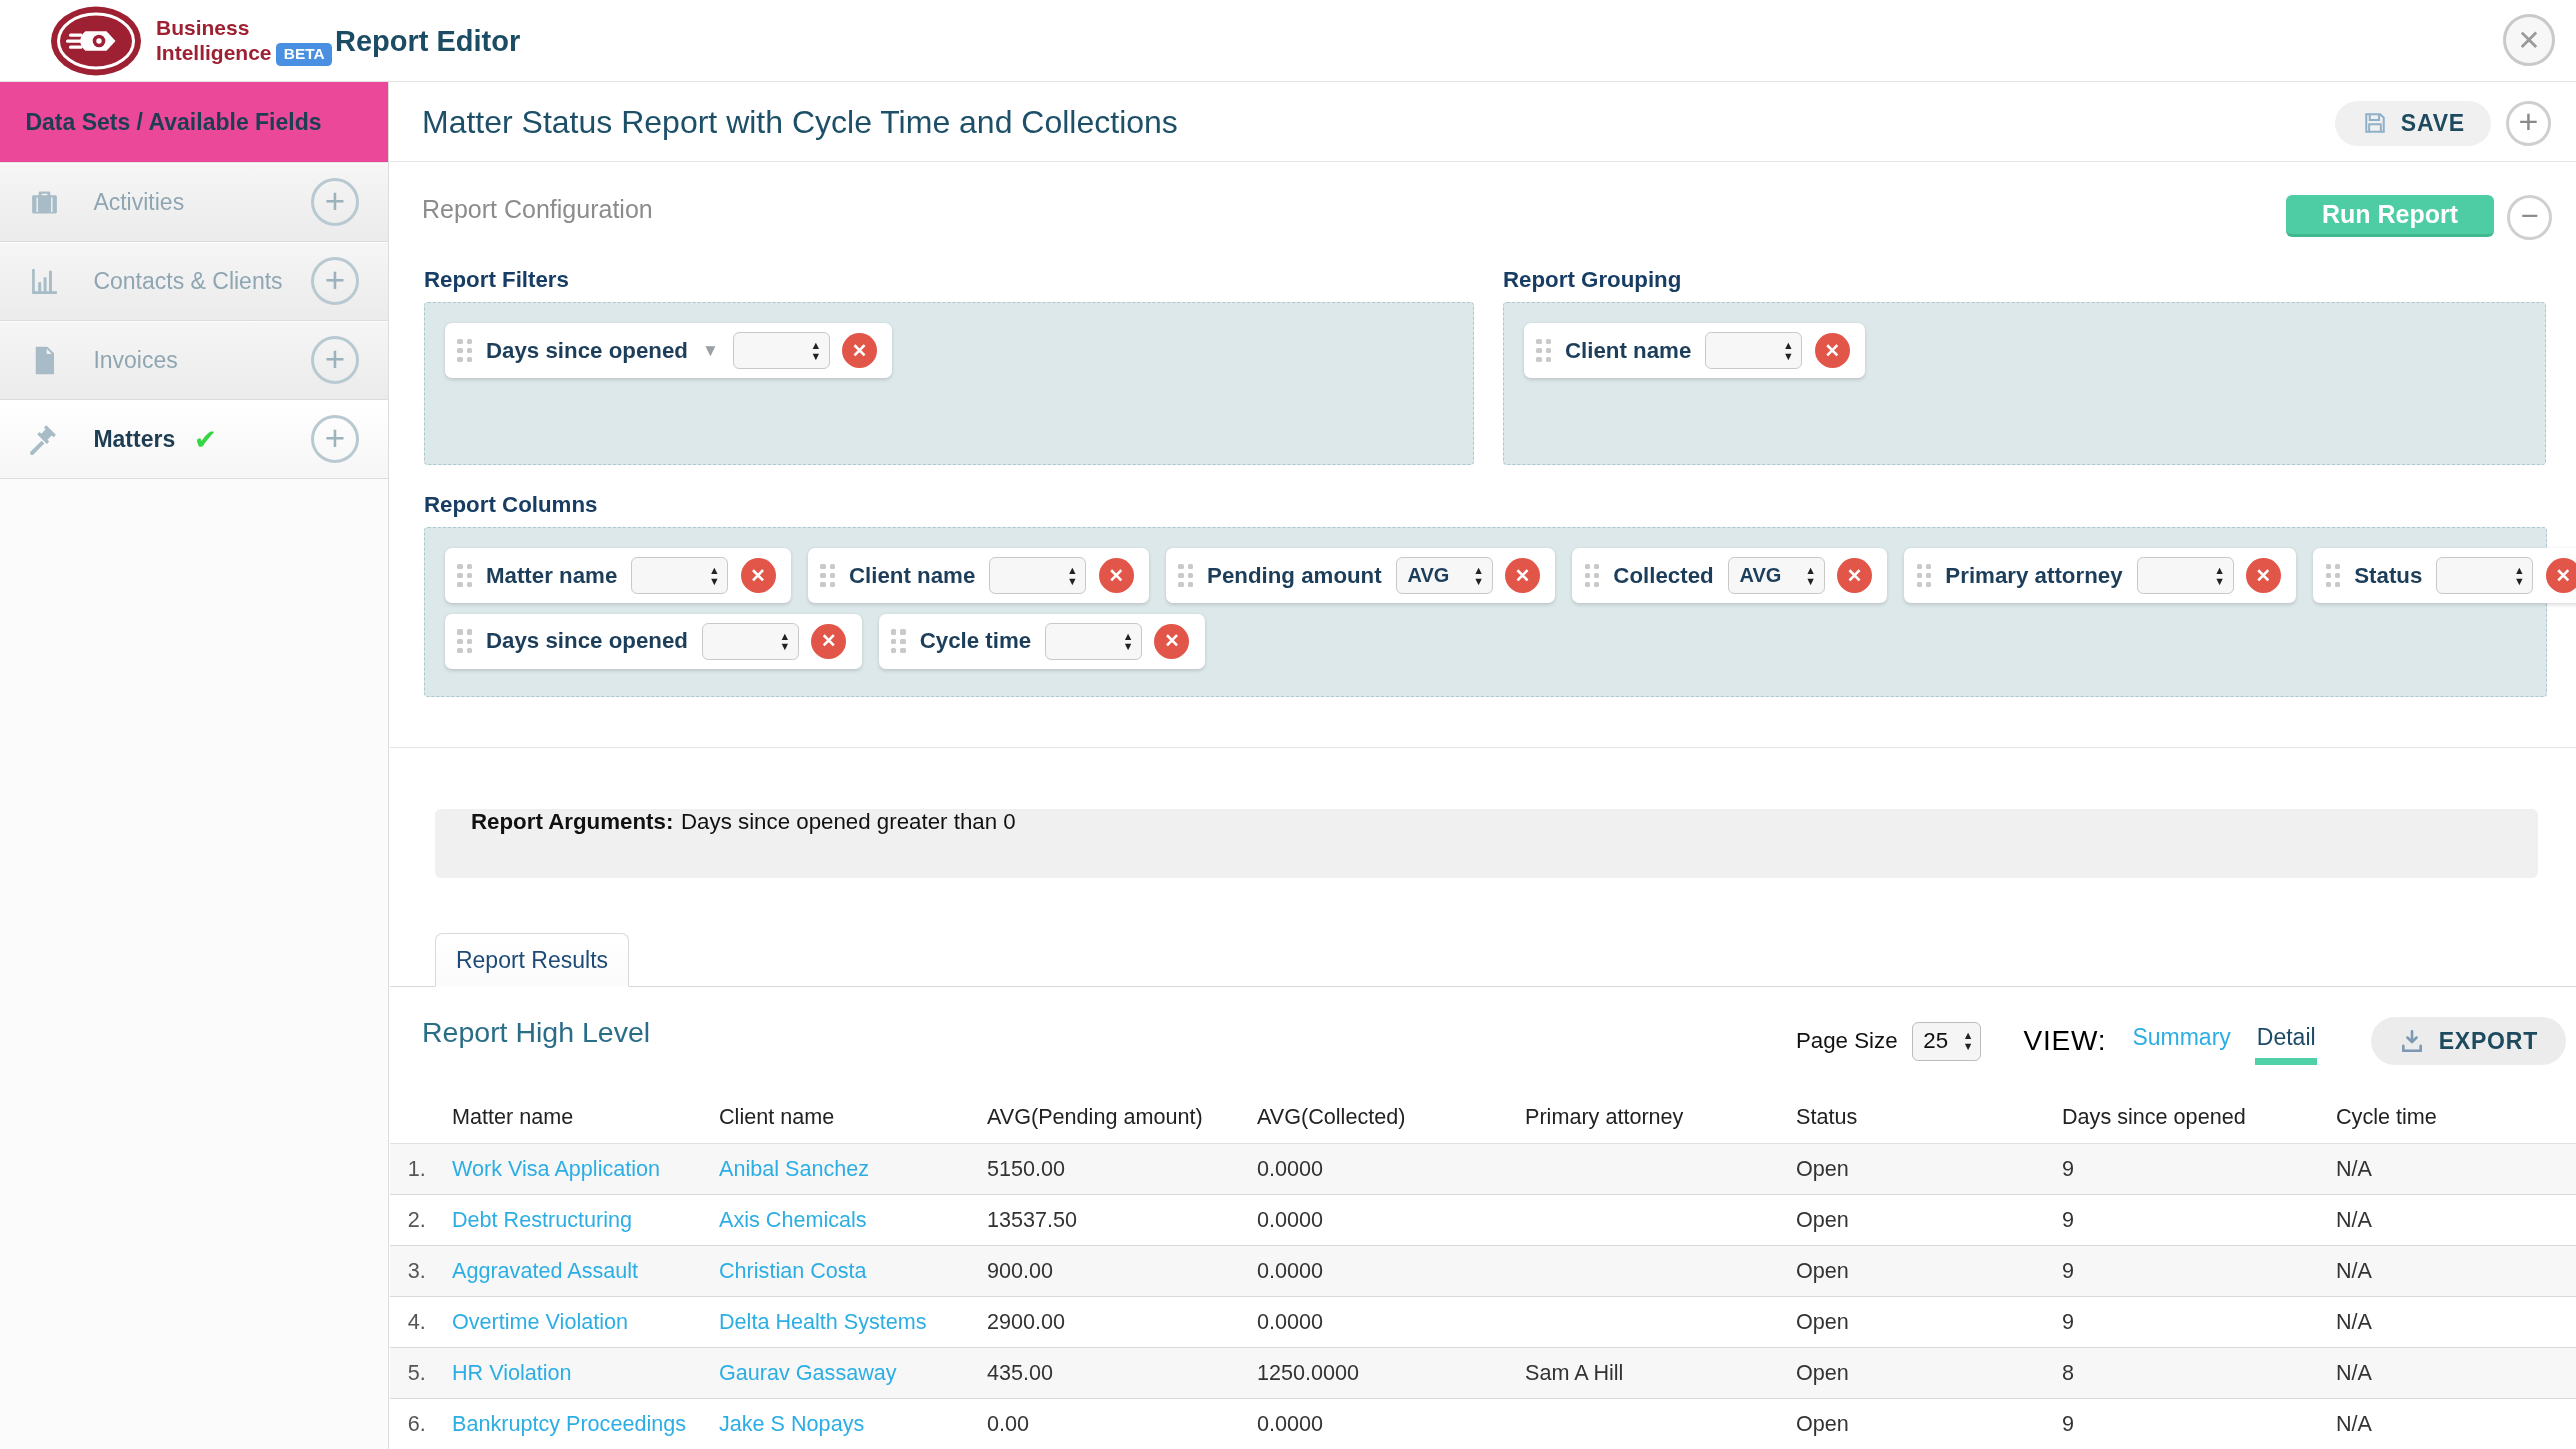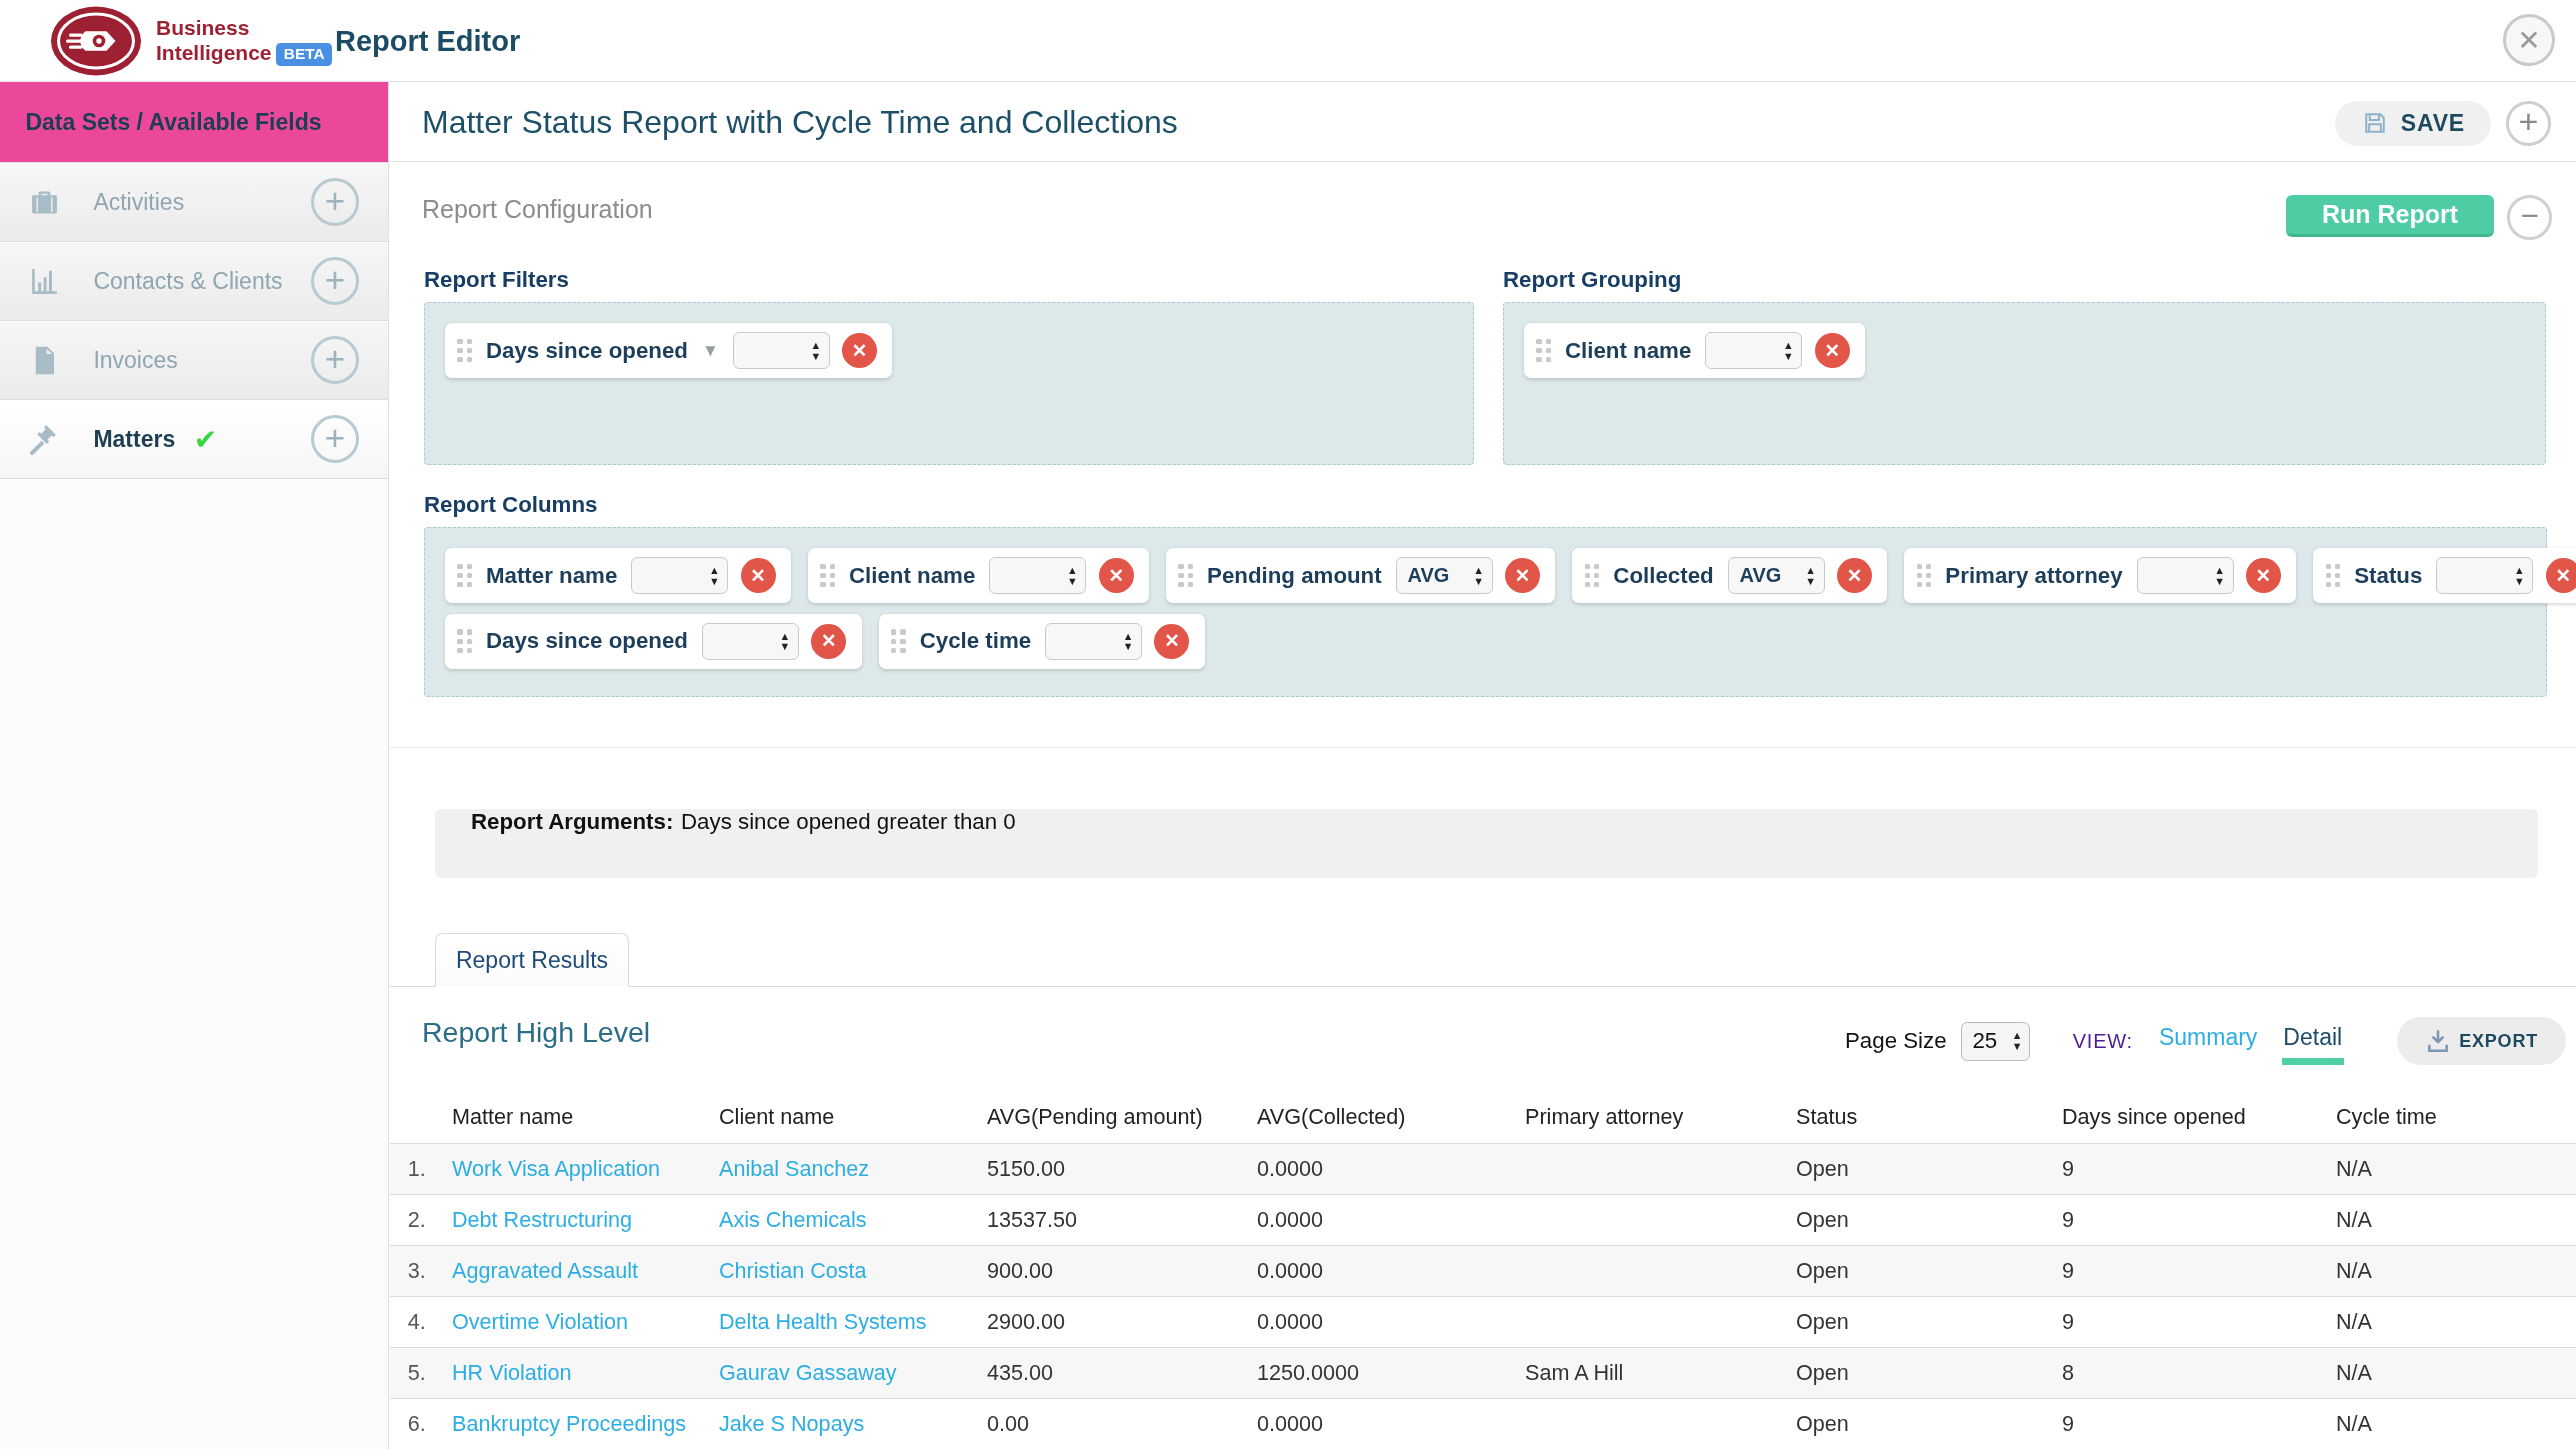--- a/index.html
+++ b/index.html
@@ -80,26 +80,26 @@
   .args-bar{position:absolute; left:45px; top:727px; width:2103px; height:69px; background:#f0f0f0; border-radius:6.2px; display:flex; align-items:flex-start; padding-left:36px; font-size:22.3px; color:#111;}
   .args-bar b{margin-right:7.7px;}
 
   .tab{position:absolute; left:45px; top:851px; width:194px; height:54px; background:linear-gradient(#ffffff,#fbfbfb); border:0.8px solid #d9d9d9; border-bottom:0.8px solid #fff; border-radius:7.7px 7.7px 0 0; display:flex; align-items:center; justify-content:center; font-size:23px; color:#1d4a77; z-index:2; cursor:pointer;}
   .tab-line{position:absolute; left:0; right:0; top:904px; height:0.8px; background:#d9d9d9; z-index:1;}
 
   .hl-title{position:absolute; left:32px; top:934px; font-size:28.5px; color:#2a6d86; font-weight:500;}
   .results-controls{position:absolute; right:10px; top:935px; display:flex; align-items:center; font-size:22.3px; color:#111;}
   .ps-select{margin-left:14px; width:69px; height:39px; background:#f5f5f5; border:1.5px solid #bbb; border-radius:6.2px; display:flex; align-items:center; padding:0 6.2px 0 10.8px; cursor:pointer;}
   .ps-select .sel-val{font-weight:400; color:#111; font-size:22.3px;}
-  .view-label{margin-left:43px; font-size:20px; color:#4c1d95; letter-spacing:0.8px;}
+  .view-label{margin-left:43px; font-size:28px; color:#000000; letter-spacing:0.8px;}
   .view-opt{margin-left:26px; font-size:23px; cursor:pointer; position:relative; padding-bottom:7.7px;}
   .view-opt.inactive{color:var(--link-blue);}
   .view-opt.active{color:#1d4a66;}
   .view-opt.active::after{content:""; position:absolute; left:-1.5px; right:-1.5px; bottom:-6.2px; height:6.2px; background:var(--detail-underline);}
-  .export-pill{margin-left:55px; height:48px; padding:0 28px; border:none; border-radius:25px; background:#ececec; display:flex; gap:8px; align-items:center; font-size:18px; font-weight:800; color:#1d4a5e; letter-spacing:0.8px; cursor:pointer; font-family:inherit;}
+  .export-pill{margin-left:55px; height:48px; padding:0 28px; border:none; border-radius:25px; background:#ececec; display:flex; gap:14px; align-items:center; font-size:23px; font-weight:800; color:#1d4a5e; letter-spacing:0.8px; cursor:pointer; font-family:inherit;}
   .export-icon{width:26px; height:26px; color:#7d98b3;}
   .export-icon svg{width:100%; height:100%; fill:none; stroke:currentColor; stroke-width:2.4; stroke-linecap:round;}
 
   .table-wrap{position:absolute; left:0; right:0; top:1010px;}
   table{width:100%; border-collapse:collapse; table-layout:fixed; font-size:21.6px; color:#222;}
   th{height:51px; font-weight:400; text-align:left; background:#fff; border-bottom:0.8px solid #e0e0e0; padding:0 6.2px 0 0; overflow:hidden; white-space:nowrap;}
   td{height:51px; border-bottom:0.8px solid #d9d9d9; padding:0 6.2px 0 0; overflow:hidden; white-space:nowrap; color:#333;}
   td.num{padding-left:17.7px; color:#555;}
   tbody tr:nth-child(odd){background:#f7f7f7;}
   tbody tr:nth-child(even){background:#fff;}

